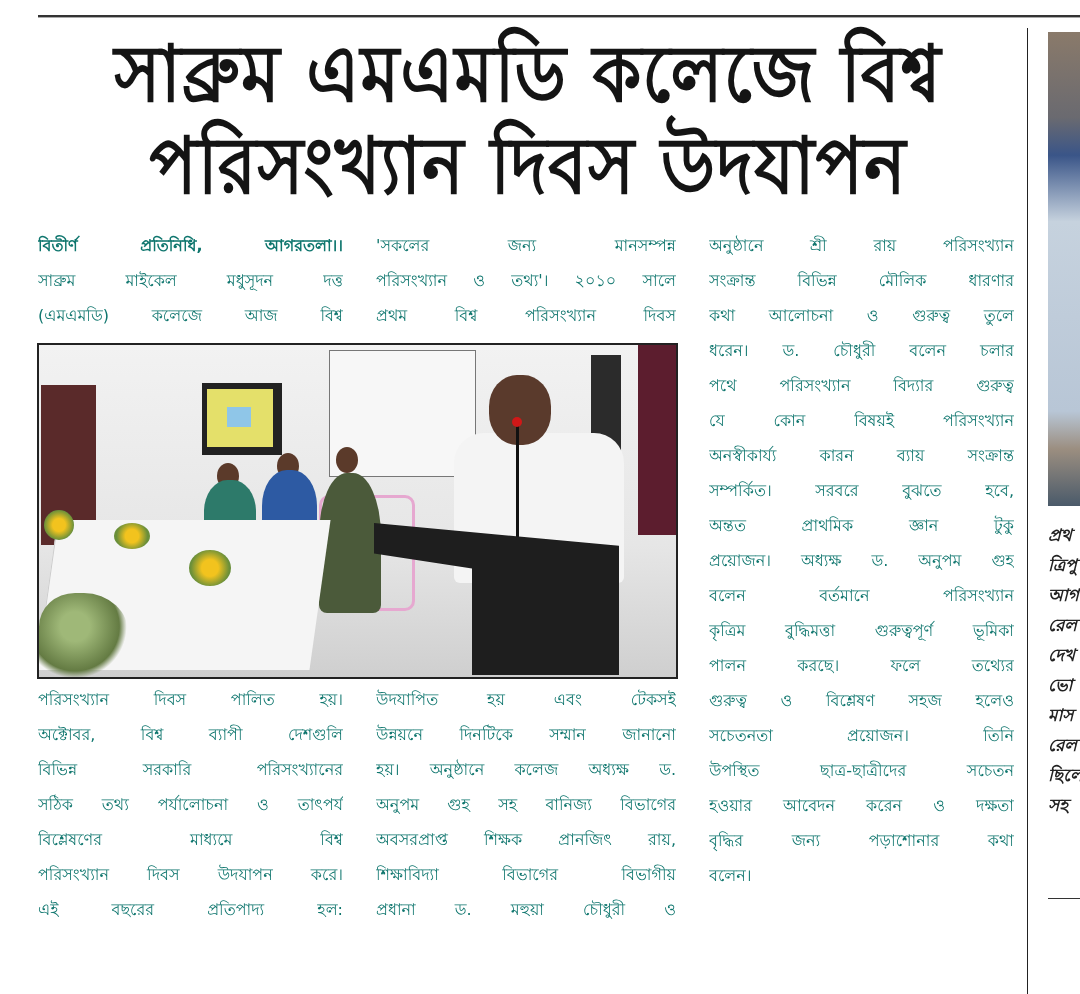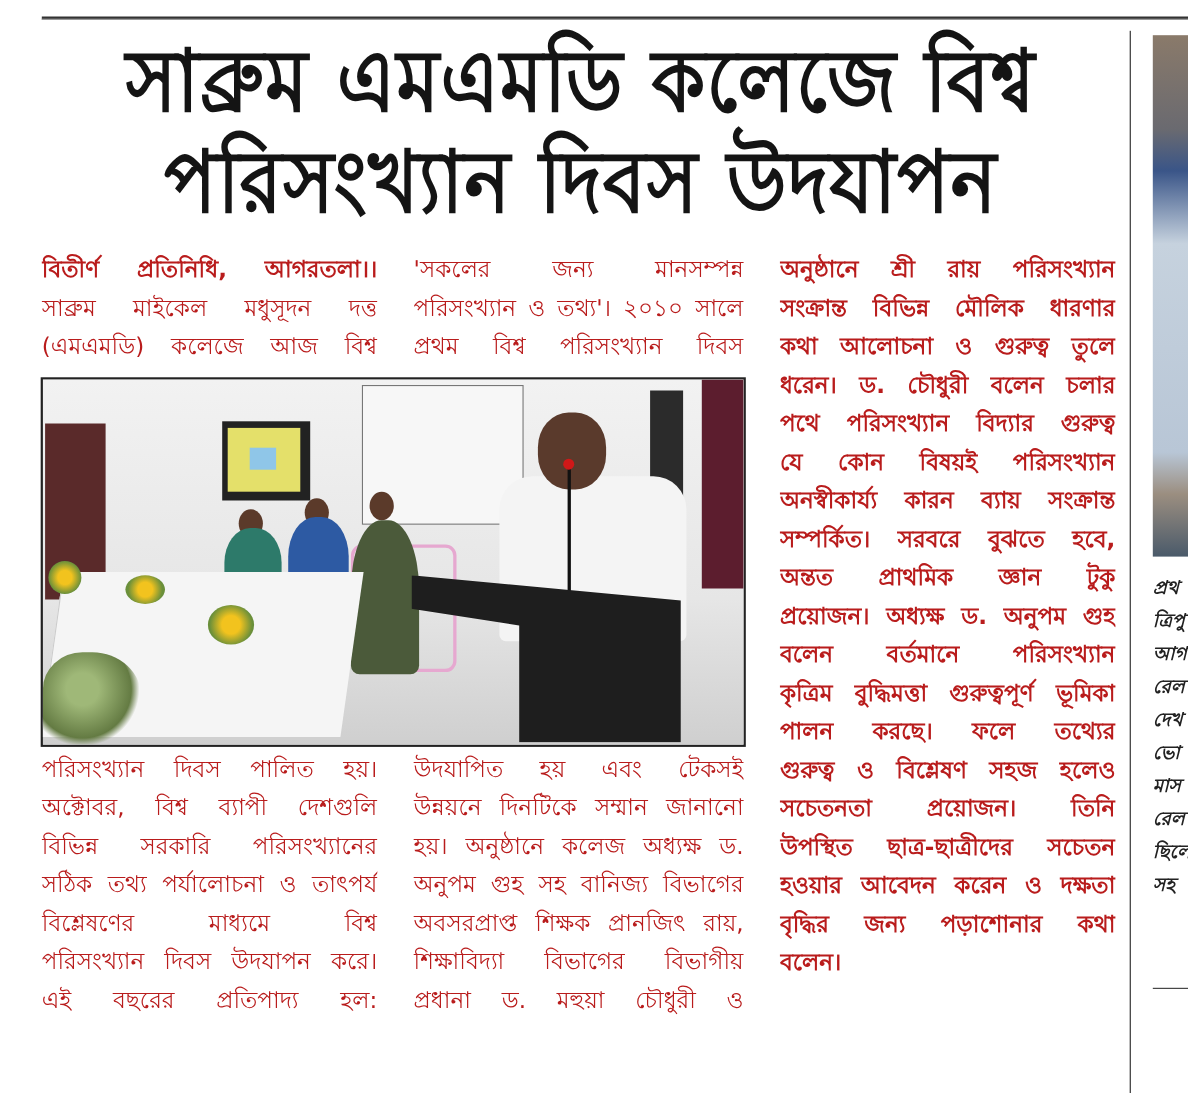--- a/index.html
+++ b/index.html
@@ -18,28 +18,28 @@
       font-family: "DejaVu Sans", sans-serif;
     }
     .headline .line {
       display: block; font-size: 70px; line-height: 92px; letter-spacing: 1px;
       transform: scaleY(1.12);
     }
     .col-divider {
       position: absolute; left: 1027px; top: 28px; width: 1px; height: 966px; background: #222;
     }
     .col {
-      position: absolute; font-size: 21px; line-height: 35px; color: #b91c1c;
+      position: absolute; font-size: 16px; line-height: 35px; color: #0f766e;
       text-align: justify; text-align-last: justify;
     }
     .col .ln { display: block; white-space: nowrap; overflow: hidden; text-align-last: justify; text-align: justify; }
     .col .ln.last { text-align-last: left; }
     .c1 { left: 38px; width: 305px; }
     .c2 { left: 376px; width: 300px; }
-    .c3 { left: 709px; width: 305px; font-weight: bold; }
+    .c3 { left: 709px; width: 305px; }
     .photo {
       position: absolute; left: 37px; top: 343px; width: 637px; height: 332px;
       border: 2px solid #222; overflow: hidden; background: #ececec;
     }
     .photo .wall { position:absolute; left:0; top:0; width:100%; height:100%; background:linear-gradient(180deg,#f2f2f2 0%,#e6e6e6 60%,#cfcfcf 100%); }
     .photo .door { position:absolute; left:2px; top:40px; width:55px; height:160px; background:#5a2a2a; }
     .photo .curtain { position:absolute; right:0; top:0; width:38px; height:190px; background:#5c1d2e; }
     .photo .pillar { position:absolute; right:55px; top:10px; width:30px; height:110px; background:#2b2b2b; }
     .photo .board { position:absolute; left:290px; top:5px; width:145px; height:125px; background:#f7f7f7; border:1px solid #777; }
     .photo .tv { position:absolute; left:163px; top:38px; width:80px; height:72px; background:#222; }

